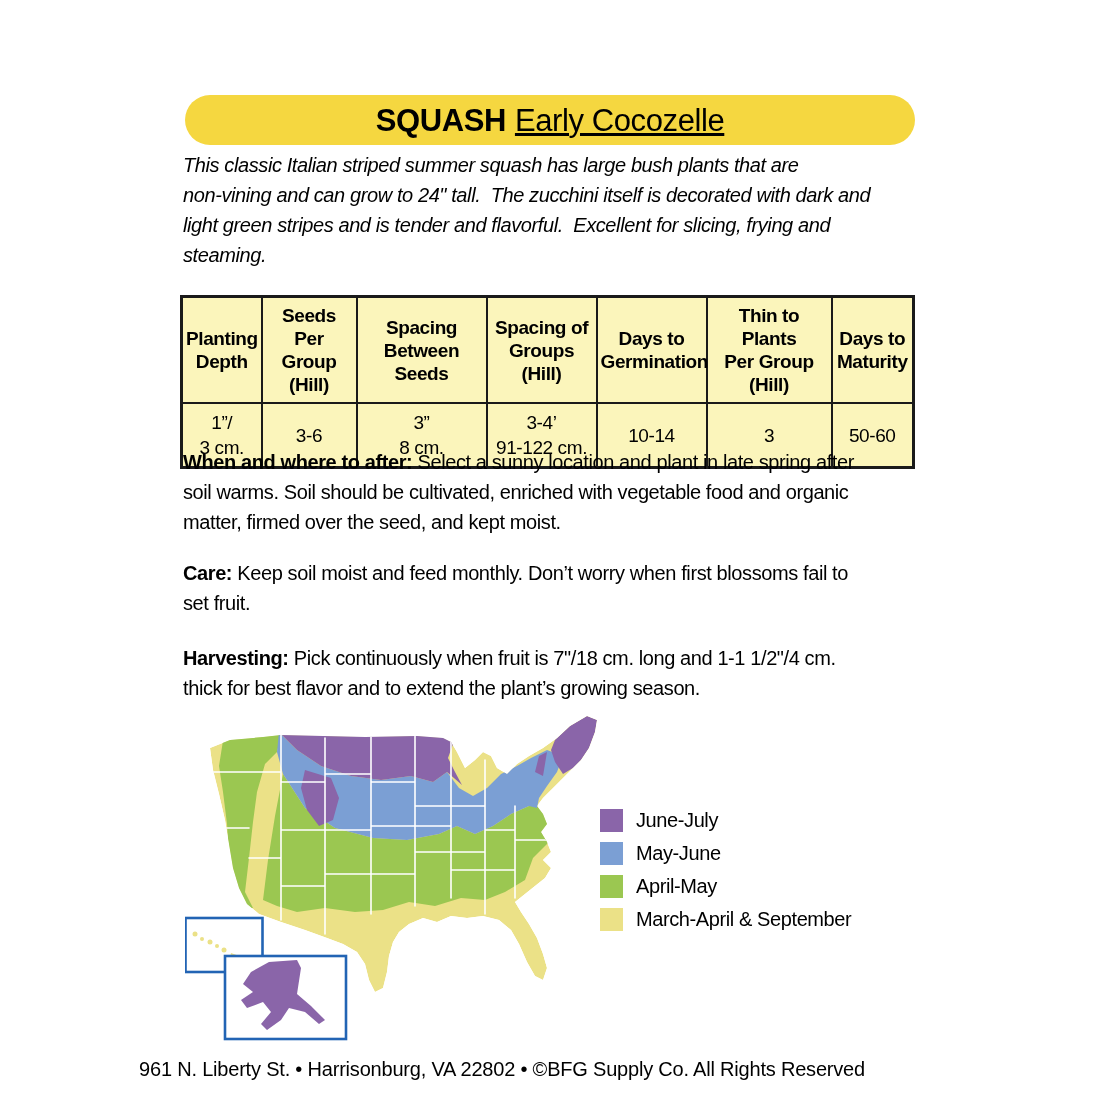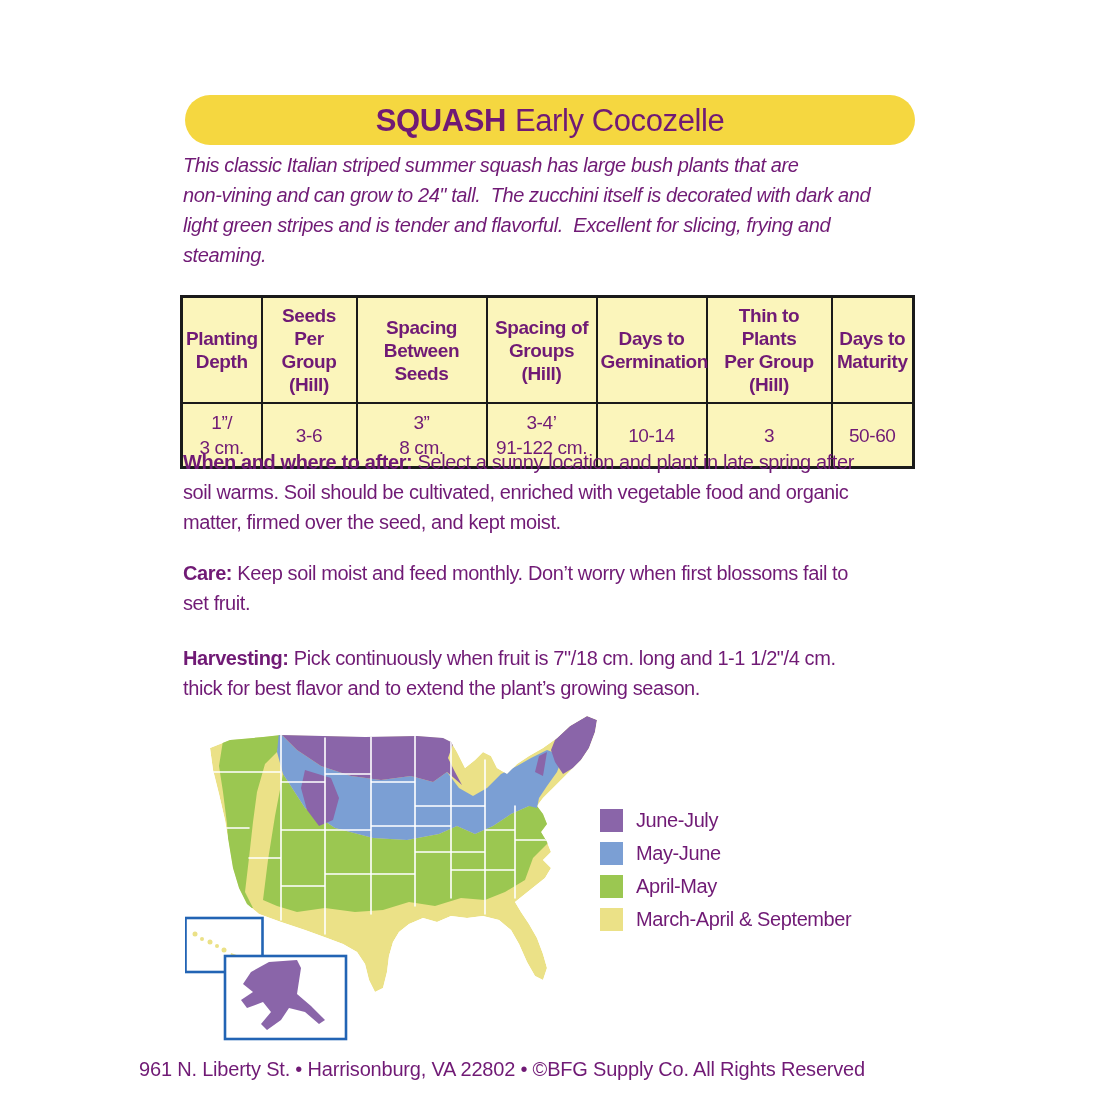--- a/index.html
+++ b/index.html
@@ -1,28 +1,28 @@
 <!DOCTYPE html>
 <html><head>
 <meta charset="utf-8">
 <style>
   html,body{margin:0;padding:0;background:#ffffff;}
   .page{
     position:relative;width:1100px;height:1100px;background:#ffffff;overflow:hidden;
-    font-family:"Liberation Sans","DejaVu Sans",sans-serif;color:#701a75;
+    font-family:"Liberation Sans","DejaVu Sans",sans-serif;color:#000000;
     letter-spacing:-0.4px;
   }
   
   .banner{
     position:absolute;left:185px;top:95px;width:730px;height:50px;
     border-radius:26px;display:flex;align-items:center;justify-content:center;
     font-size:31px;line-height:1;
   }
   .banner .t-bold{font-weight:700;}
-  .banner .t-rest{font-weight:400;margin-left:9px;}
+  .banner .t-rest{font-weight:400;margin-left:9px;text-decoration:underline;}
   
   .para{
     position:absolute;left:183px;width:785px;
     font-size:20px;line-height:30px;white-space:pre-wrap;
   }
   .para .lbl{font-weight:700;}
   
   table.spec{
     position:absolute;left:180px;top:295px;width:732px;
     border-collapse:collapse;table-layout:fixed;

